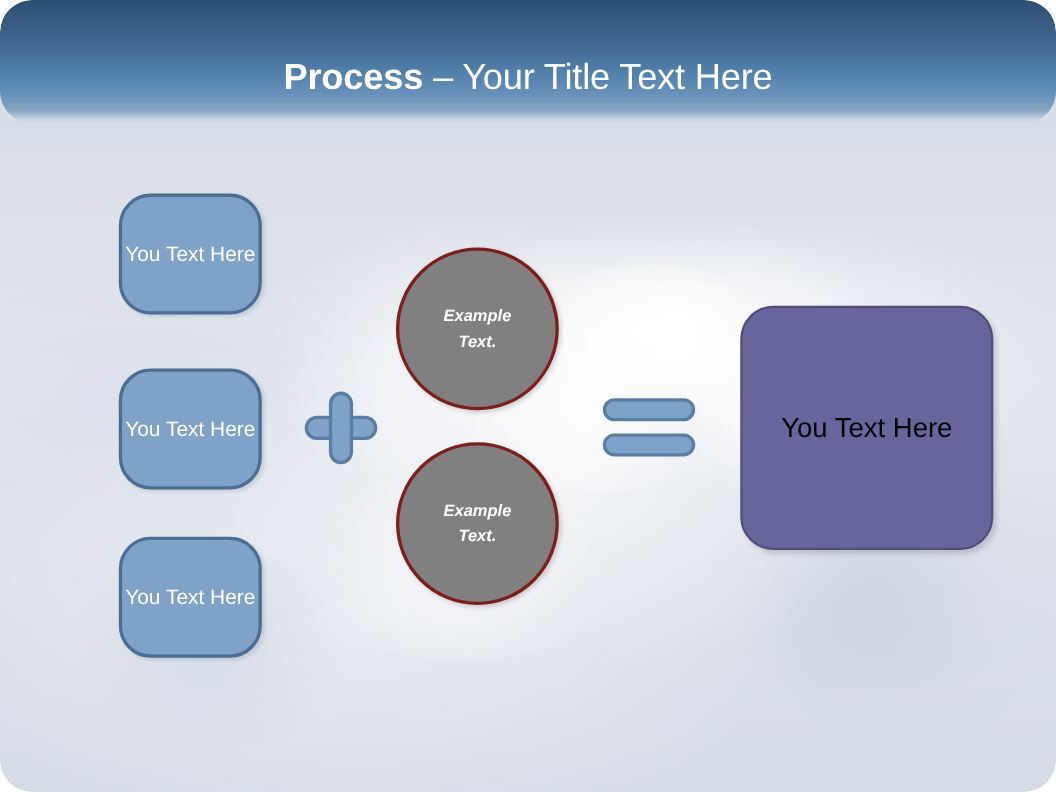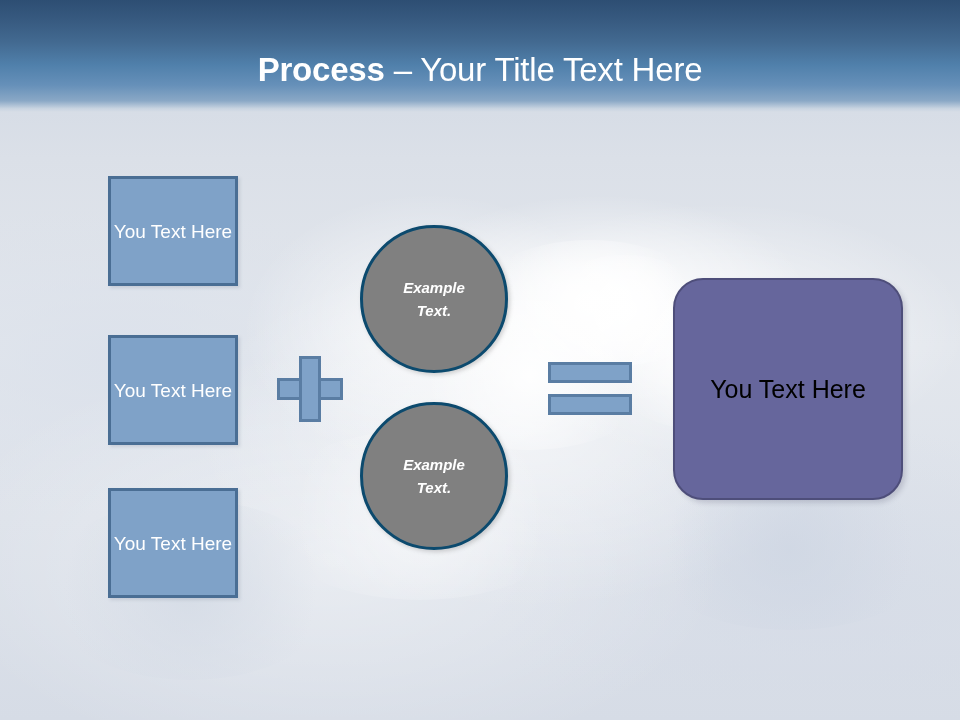--- a/index.html
+++ b/index.html
@@ -1,15 +1,15 @@
 <!DOCTYPE html>
 <html><head>
 <meta charset="utf-8">
 <style>
-  * { box-sizing: border-box; margin: 0; padding: 0; }
+  * { box-sizing: border-box; margin: 0; padding: 0; border-radius: 29px; }
 
   html, body {
     width: 960px;
     height: 720px;
     overflow: hidden;
     font-family: "Liberation Sans", sans-serif;
   }
 
   #slide {
     position: relative;
@@ -126,21 +126,21 @@
     background: #7fa2c8;
   }
 
   
   .gray-circle {
     position: absolute;
     width: 148px;
     height: 148px;
     border-radius: 50%;
     background: #808080;
-    border: 3px solid #0c4a6e;
+    border: 3px solid #7f1d1d;
     display: flex;
     flex-direction: column;
     align-items: center;
     justify-content: center;
     text-align: center;
     color: #ffffff;
     font-size: 15px;
     font-weight: bold;
     font-style: italic;
     line-height: 23px;

